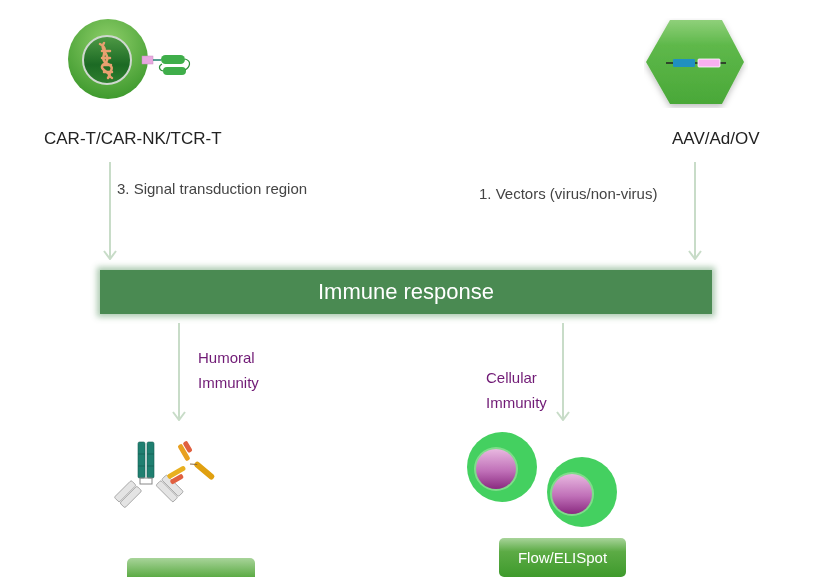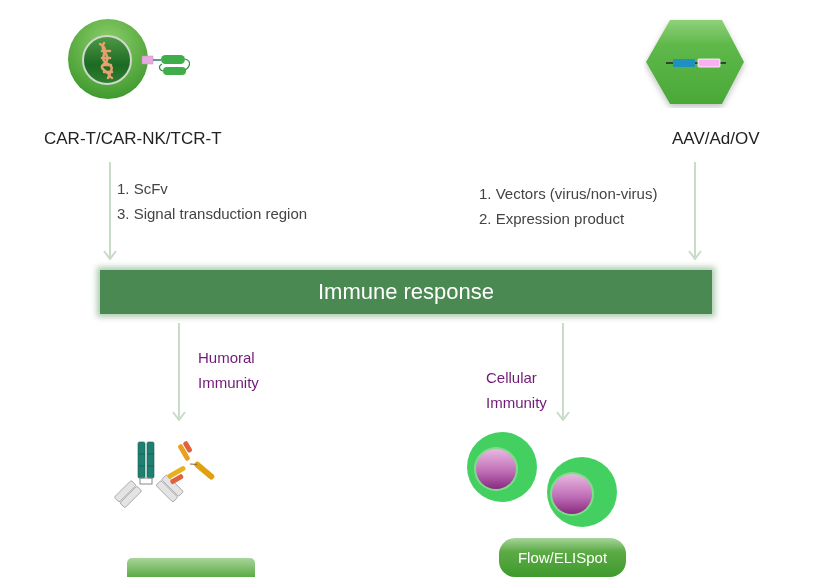--- a/index.html
+++ b/index.html
@@ -83,33 +83,31 @@
 </div>
 <div class="abs label-top" style="left:672px; top:129px;">AAV/Ad/OV</div>
 
 <div class="arrow" style="left:102px; top:162px; height:98px;">
   <div class="shaft" style="height:96px;"></div>
   <svg width="16" height="10" style="top:88px;">
       <polyline points="2,1 8,9 14,1" fill="none" stroke="#c8dcc8" stroke-width="2"></polyline>
     </svg>
 </div>
 <div class="abs list" style="left:117px; top:176px;">
-  <div>1. ScFv</div>
   <div>3. Signal transduction region</div>
 </div>
 
 <div class="arrow" style="left:687px; top:162px; height:98px;">
   <div class="shaft" style="height:96px;"></div>
   <svg width="16" height="10" style="top:88px;">
       <polyline points="2,1 8,9 14,1" fill="none" stroke="#c8dcc8" stroke-width="2"></polyline>
     </svg>
 </div>
 <div class="abs list" style="left:479px; top:181px;">
   <div>1. Vectors (virus/non-virus)</div>
-  <div>2. Expression product</div>
 </div>
 
 <div class="abs banner">
   <span>Immune response</span>
 </div>
 
 <div class="arrow" style="left:171px; top:323px; height:98px;">
   <div class="shaft" style="height:96px;"></div>
   <svg width="16" height="10" style="top:88px;">
       <polyline points="2,1 8,9 14,1" fill="none" stroke="#c8dcc8" stroke-width="2"></polyline>
@@ -177,15 +175,15 @@
     <circle cx="30" cy="38" r="20" fill="url(#nucG)"></circle>
     <circle cx="116" cy="61" r="35" fill="#44d060"></circle>
     <circle cx="106" cy="63" r="22" fill="#a8e4a8" opacity="0.6"></circle>
     <circle cx="106" cy="63" r="20" fill="url(#nucG)"></circle>
   </svg>
 </div>
 
 <div class="abs btn" style="left:127px; top:538px; width:128px; height:54px;margin-top:20px;">
   <span>LBA</span>
 </div>
-<div class="abs btn" style="left:499px; top:538px; width:127px; height:39px;border-radius:16px;">
+<div class="abs btn" style="left:499px; top:538px; width:127px; height:39px;">
   <span>Flow/ELISpot</span>
 </div>
 
 </body></html>

